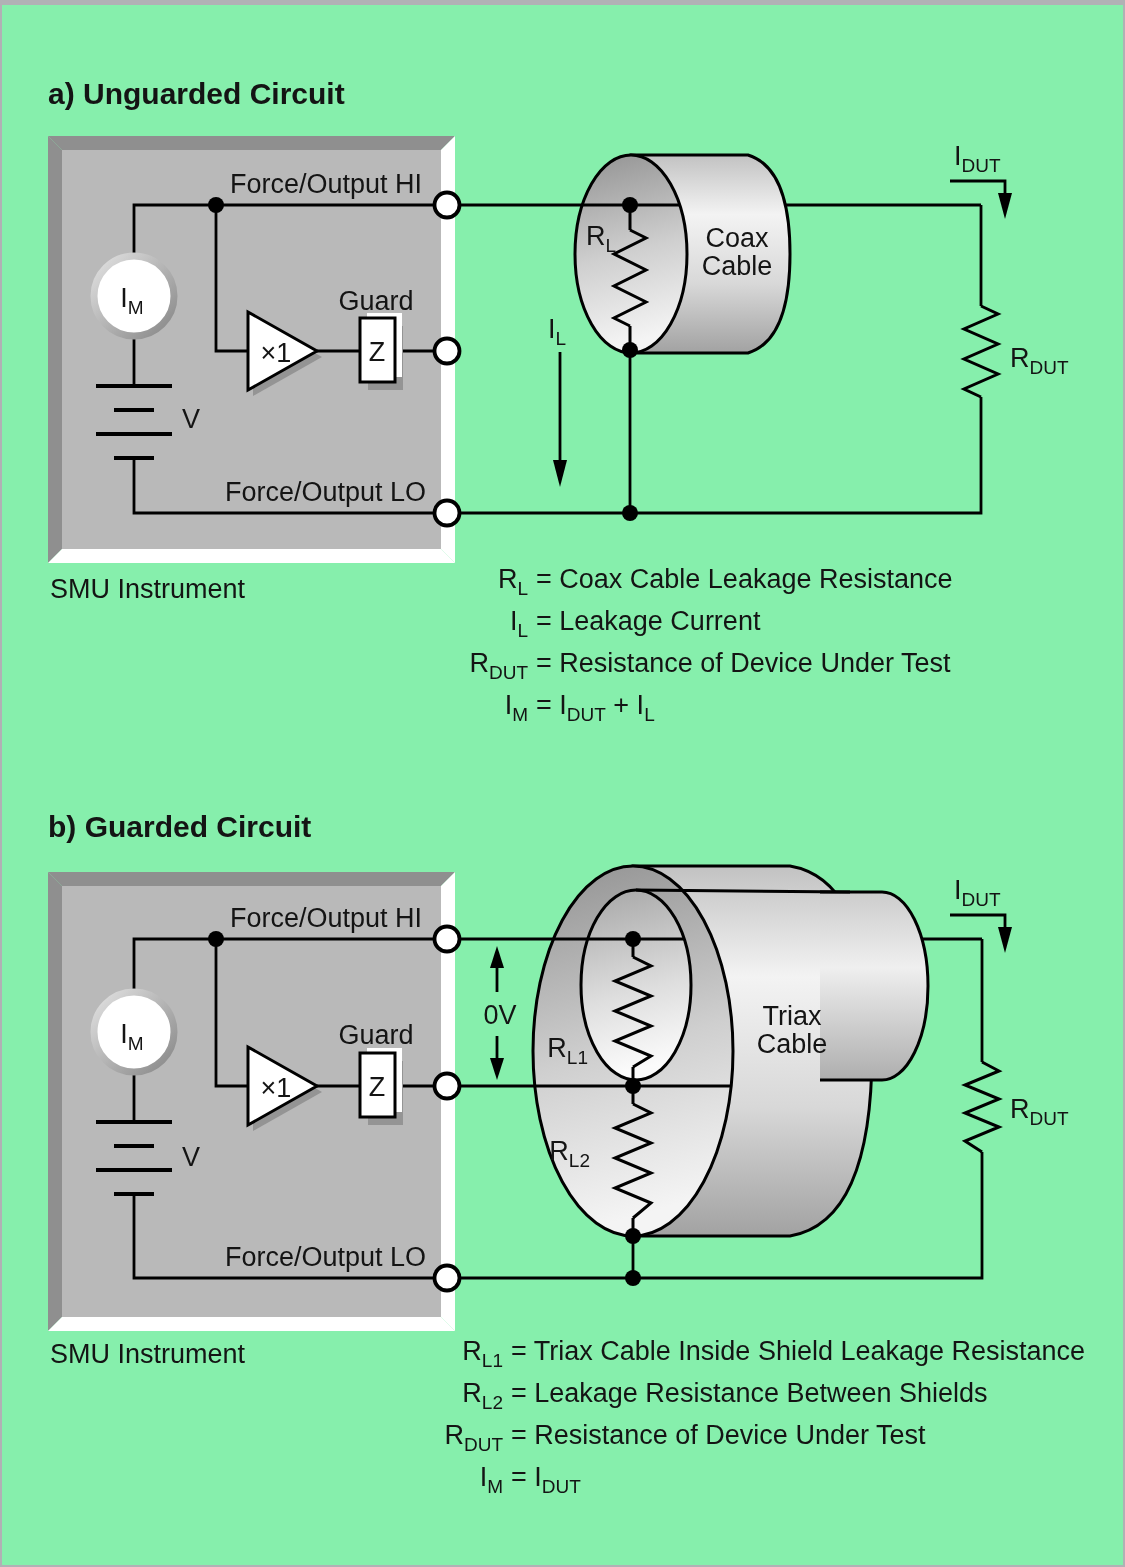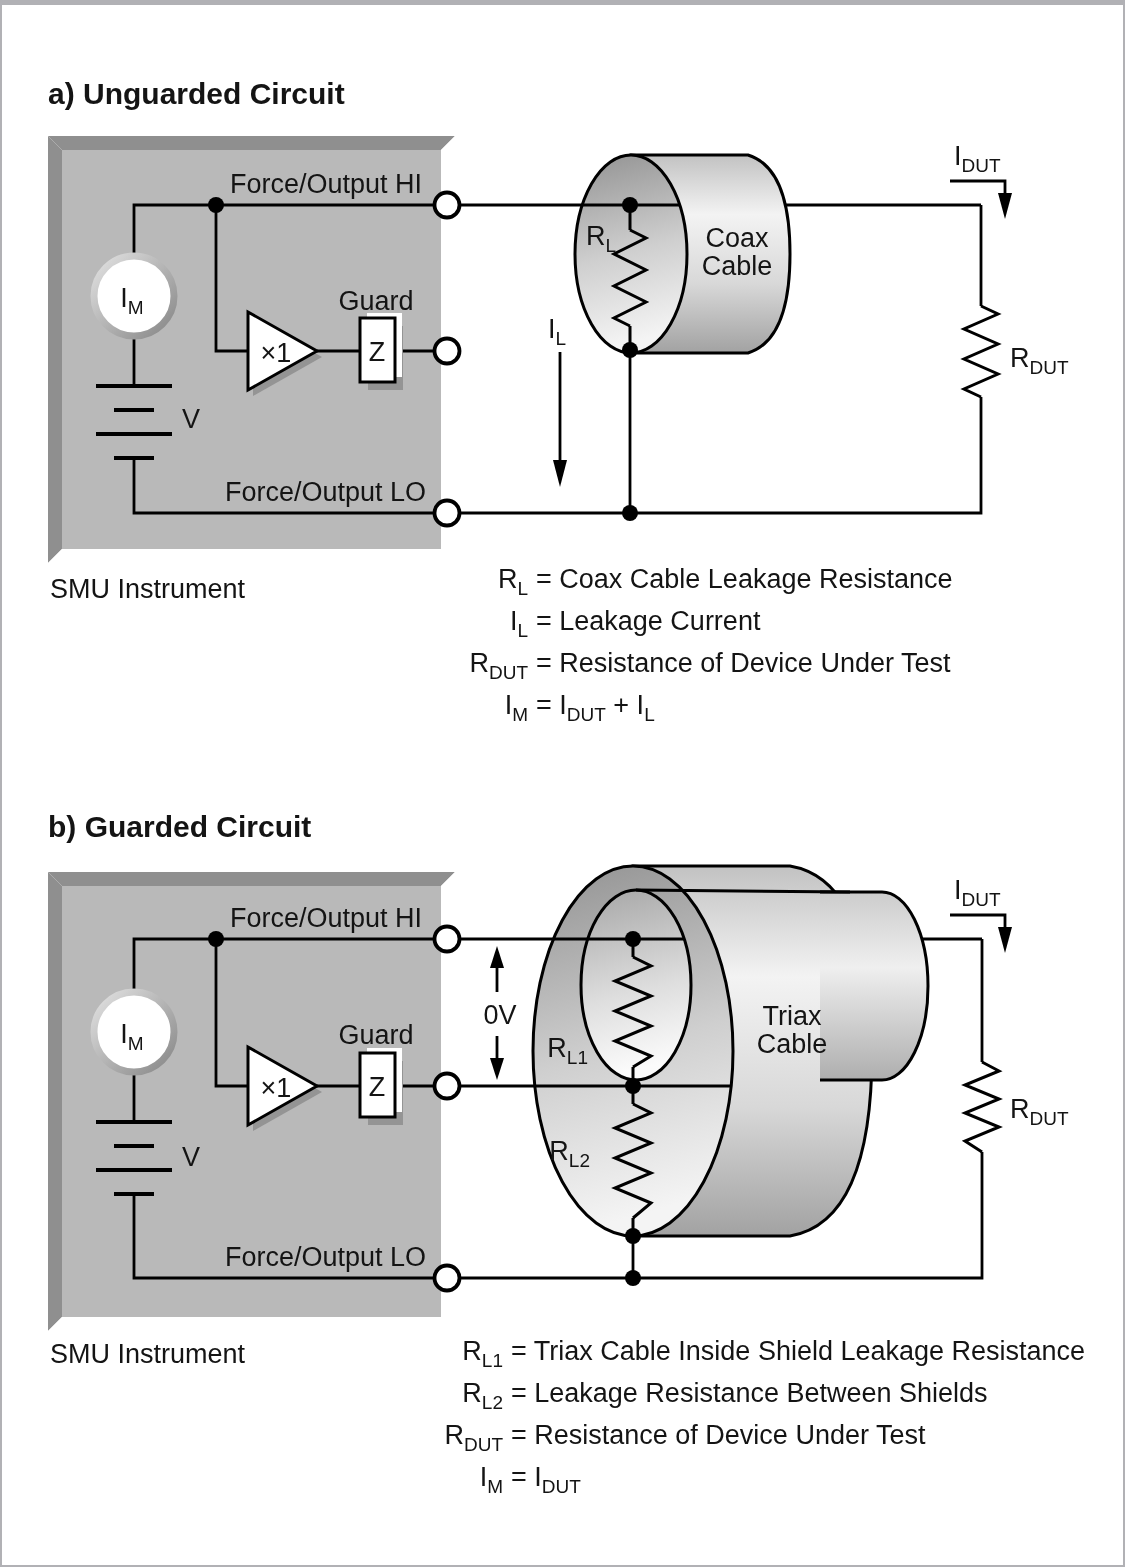--- a/index.html
+++ b/index.html
@@ -1,19 +1,19 @@
 <!DOCTYPE html>
 <html><head>
 <meta charset="utf-8">
 <style>
   html,body{margin:0;padding:0;background:#dedede;}
   .page{
     position:relative;
     width:1125px;height:1567px;
-    background:#ffffff;
+    background:#86efac;
     border-left:2px solid #b1b1b5;
     border-right:2px solid #b1b1b5;
     border-bottom:2px solid #b1b1b5;
     border-top:5px solid #b1b1b5;
     box-sizing:border-box;
     overflow:hidden;
     font-family:"Liberation Sans", sans-serif;
   }
   svg{position:absolute;left:-2px;top:-5px;}
   text{fill:#141414;font-family:"Liberation Sans", sans-serif;}

